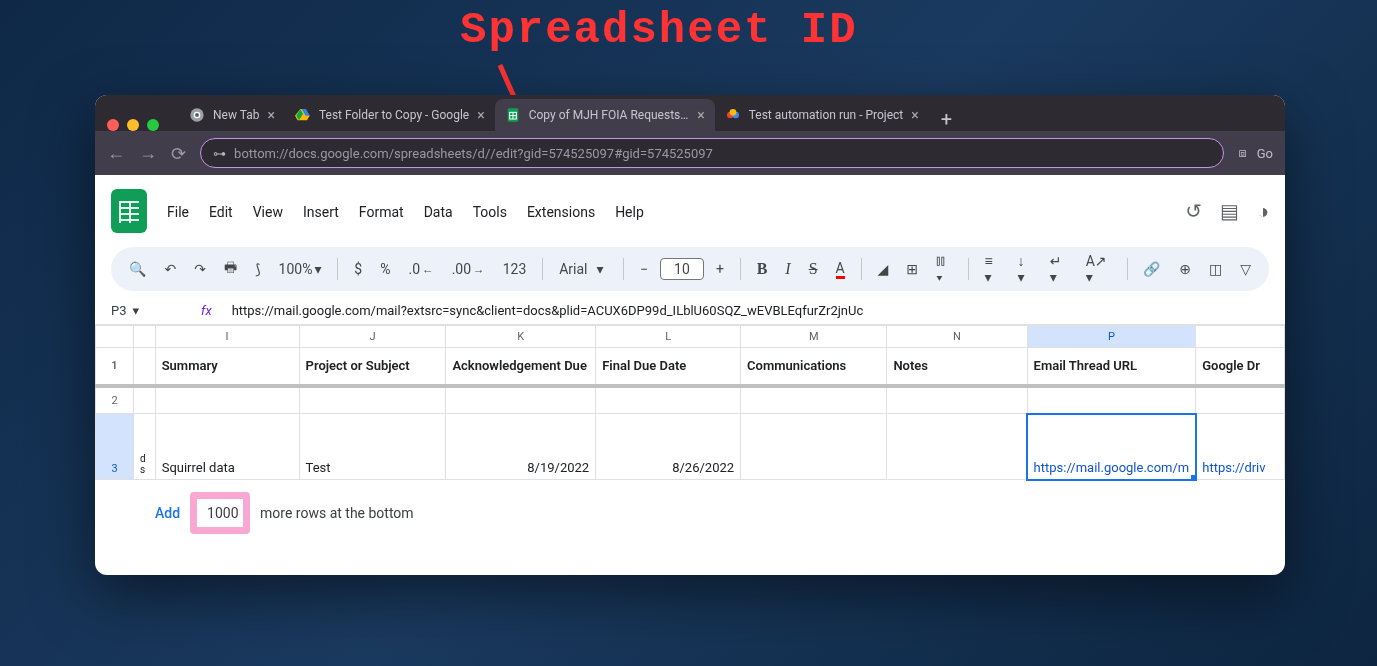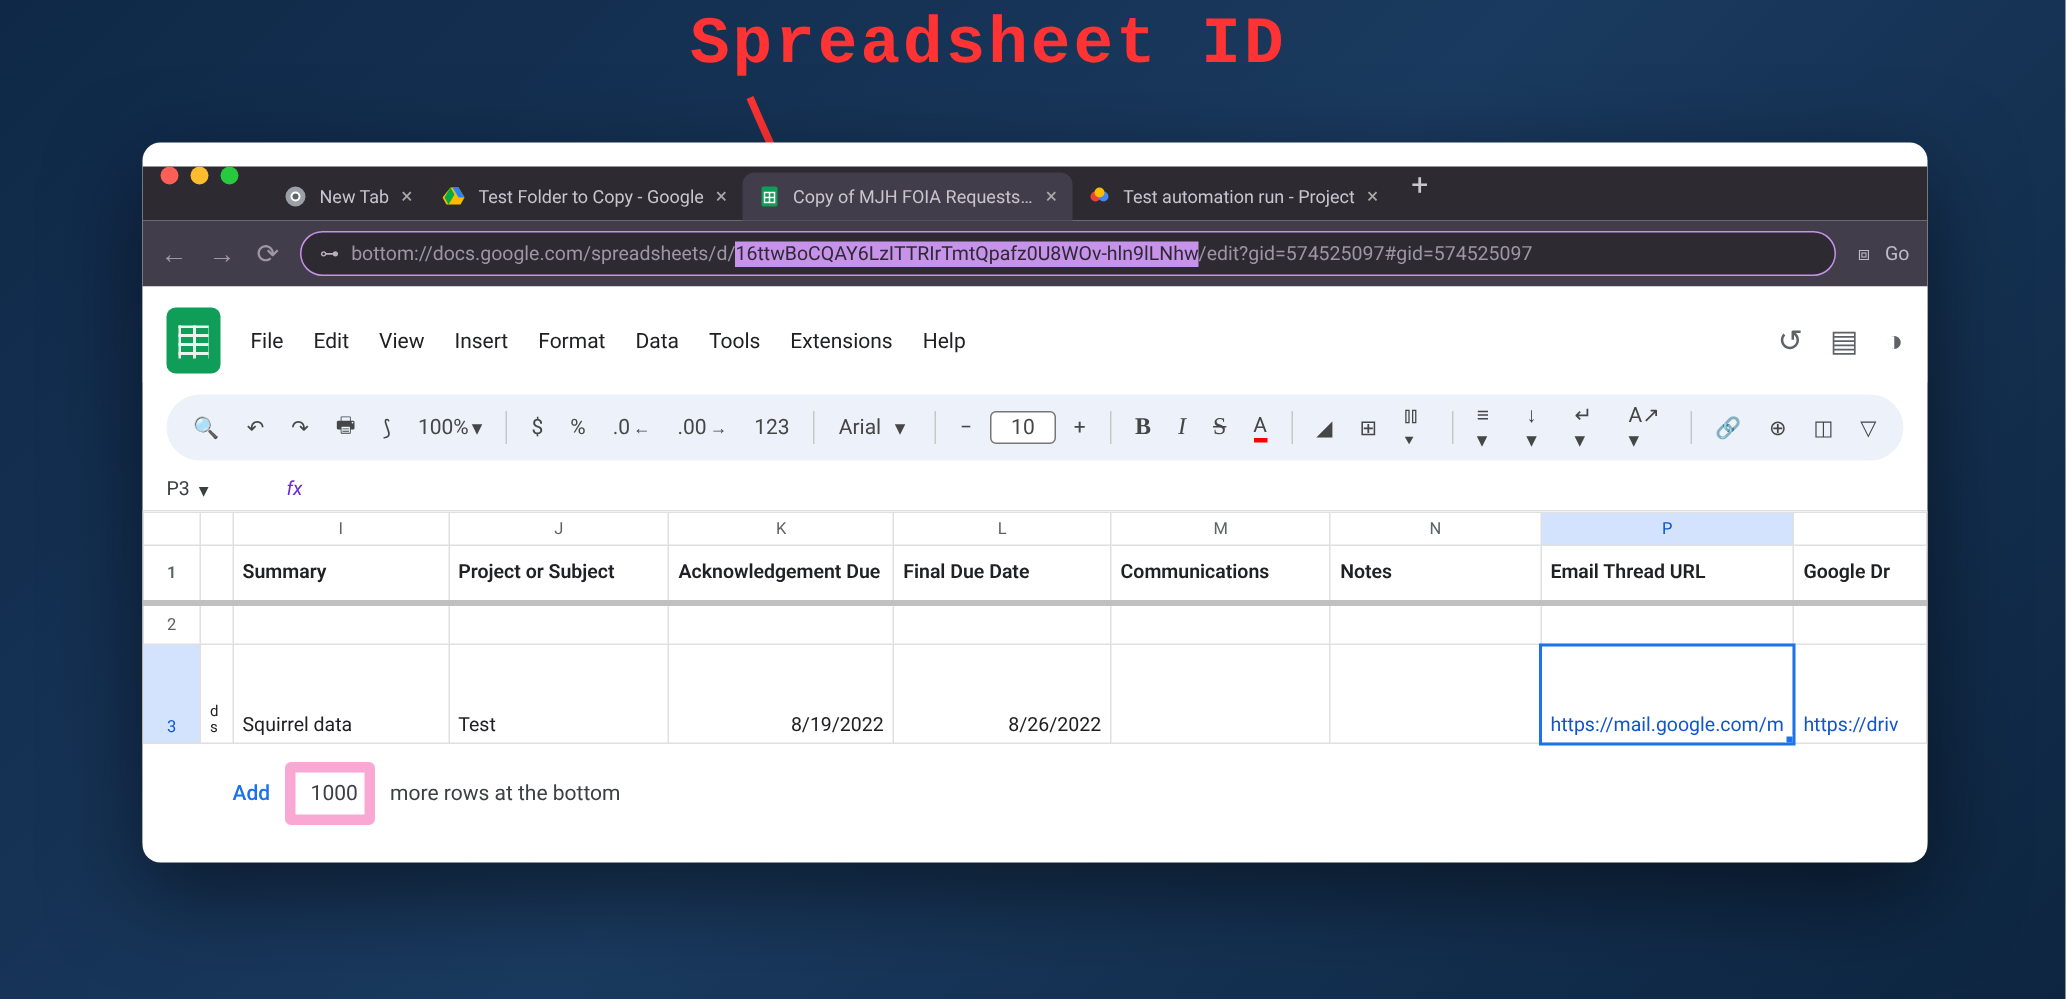--- a/index.html
+++ b/index.html
@@ -15,21 +15,21 @@
   }
   .arrow {
     position: absolute; top: 60px; left: 490px; width: 60px; height: 90px;
   }
   .window {
     position: absolute; top: 95px; left: 95px; width: 1190px; height: 480px;
     background: #fff; border-radius: 12px; overflow: hidden;
     box-shadow: 0 20px 60px rgba(0,0,0,0.5);
   }
   .tabbar {
-    height: 36px; background: #2d2a32; display: flex; align-items: flex-start; padding-left: 12px; margin-top: 16px;
+    height: 36px; background: #2d2a32; display: flex; align-items: flex-end; padding-left: 12px;
   }
   .traffic { display: flex; gap: 8px; margin-right: 20px; }
   .tlight { width: 12px; height: 12px; border-radius: 50%; }
   .red { background: #ff5f56; } .yellow { background: #ffbd2e; } .green { background: #27c93f; }
   .tab {
     display: flex; align-items: center; gap: 8px; padding: 0 10px; height: 32px;
     color: #c9c5ce; font-size: 12px; max-width: 220px; position: relative;
     border-radius: 8px 8px 0 0; margin-top: 4px;
   }
   .tab.active { background: #423d4a; }
@@ -77,21 +77,21 @@
   .tsep { width: 1px; height: 22px; background: #c7c7c7; margin: 0 4px; }
   .zoom { font-size: 14px; }
   .fontname { font-size: 14px; min-width: 60px; }
   .fontsize {
     border: 1px solid #747775; border-radius: 4px; padding: 2px 6px; width: 51px; text-align: center;
     background: #fff; font-size: 14px;
   }
   .fmtbtn { font-family: serif; font-size: 16px; }
   .cellbar {
     height: 28px; display: flex; align-items: center; padding: 4px 16px; font-size: 13px;
-    border-bottom: 1px solid #e0e0e0; gap: 10px; color: #3c4043; margin-top: 6px;
+    border-bottom: 1px solid #e0e0e0; gap: 20px; color: #3c4043; margin-top: 6px;
   }
   .cellref { width: 70px; display: flex; align-items: center; gap: 6px; }
   .fx { font-style: italic; color: #6d28d9; }
   .formula { flex: 1; color: #202124; overflow: hidden; white-space: nowrap; }
   .sheet { position: relative; overflow: hidden; background: #fff; }
   table.grid { border-collapse: collapse; font-size: 13px; color: #202124; table-layout: fixed; }
   table.grid th, table.grid td {
     border: 1px solid #e0e0e0; padding: 0; text-align: left;
     overflow: hidden; white-space: nowrap;
   }
@@ -188,21 +188,20 @@
   </div>
 
   <div class="addrbar">
     <span class="navbtn">←</span>
     <span class="navbtn">→</span>
     <span class="navbtn">⟳</span>
     <div class="urlbox">
       <span style="margin-right:8px;">⊶</span>
       <span class="url-base">bottom://docs.google.com</span>
         <span class="url-base">/spreadsheets/d/</span>
-        <span class="url-highlight">16ttwBoCQAY6LzITTRIrTmtQpafz0U8WOv-hln9lLNhw</span>
         <span class="url-rest">/edit?gid=574525097#gid=574525097</span>
     </div>
     <div class="rightaddr">
       <span>⧈</span>
       <span>Go</span>
     </div>
   </div>
 
   <div class="docsheader">
     <div class="sheeticon"></div>
@@ -270,20 +269,21 @@
     <span class="tsep"></span>
     <span class="tbtn">🔗</span>
     <span class="tbtn">⊕</span>
     <span class="tbtn">◫</span>
     <span class="tbtn">▽</span>
   </div>
 
   <div class="cellbar">
     <span class="cellref"><span>P3</span> ▾</span>
     <span class="fx">fx</span>
+    <span class="formula">https://mail.google.com/mail?extsrc=sync&amp;client=docs&amp;plid=ACUX6DP99d_ILblU60SQZ_wEVBLEqfurZr2jnUc</span>
   </div>
 
   <div class="sheet">
     <table class="grid">
       <tbody>
           <tr>
         <th class="corner"></th>
         <th class="stub"></th>
         <th class="colhead" style="width:150px">I</th>
         <th class="colhead" style="width:150px">J</th>

